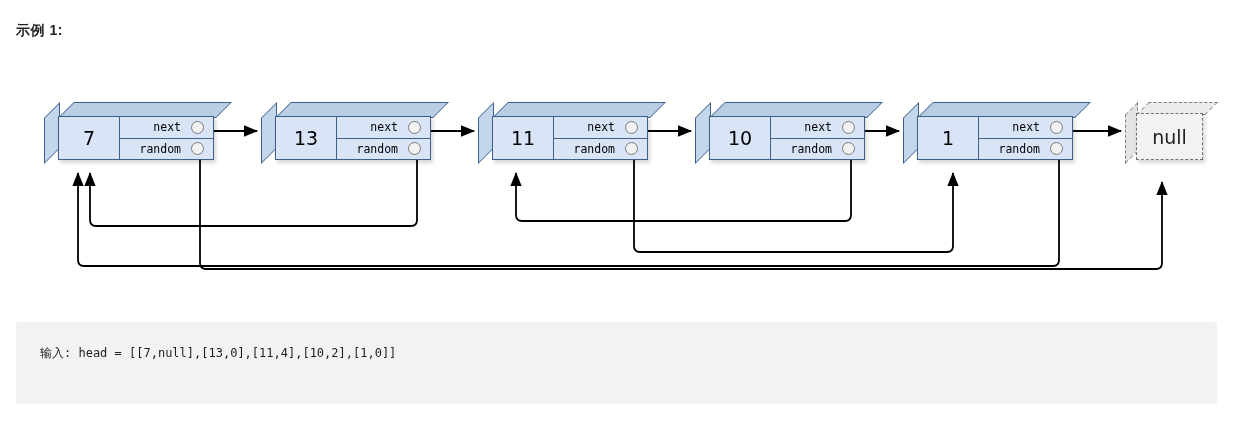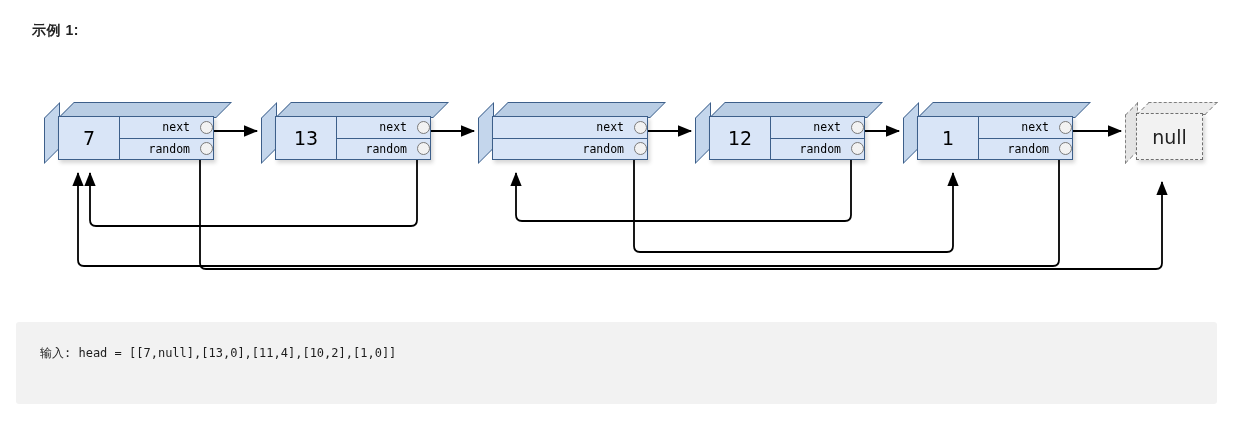--- a/index.html
+++ b/index.html
@@ -1,41 +1,41 @@
 <!DOCTYPE html>
 <html><head>
 <meta charset="utf-8">
 <style>
   html,body{margin:0;padding:0;background:#ffffff;}
   body{width:1233px;height:430px;position:relative;overflow:hidden;
        font-family:"Liberation Sans",sans-serif;color:#1a1a1a;}
 
   .title{position:absolute;left:16px;top:22px;font-size:14px;font-weight:bold;
-         letter-spacing:.5px;color:#222;margin-left:16px;}
+         letter-spacing:.5px;color:#222;}
 
   .canvas{position:absolute;left:0;top:60px;width:1233px;height:240px;}
   .canvas svg{position:absolute;left:0;top:0;}
 
   
   .node{position:absolute;width:170px;height:58px;}
   .node .top{position:absolute;left:14px;top:0;width:156px;height:14px;
              background:#b9cde4;border:1px solid #3d5f8a;
              transform:skewX(-45deg);transform-origin:bottom left;}
   .node .side{position:absolute;left:0;top:0;width:14px;height:44px;
               background:#c4d6ec;border:1px solid #3d5f8a;
               transform:skewY(-45deg);transform-origin:top right;}
   .node .face{position:absolute;left:14px;top:14px;width:156px;height:44px;
               background:#d9e5f7;border:1px solid #3d5f8a;box-sizing:border-box;
               display:flex;box-shadow:2px 3px 4px rgba(0,0,0,.16);}
   .node .val{width:60px;display:flex;align-items:center;justify-content:center;
              font-size:19px;color:#000;border-right:1px solid #3d5f8a;
              font-family:"DejaVu Sans",sans-serif;}
   .node .ptrs{flex:1;display:flex;flex-direction:column;}
   .node .ptr{flex:1;display:flex;align-items:center;justify-content:flex-end;
-             padding-right:0;font-size:11.5px;
+             padding-right:9px;font-size:11.5px;
              font-family:"DejaVu Sans Mono",monospace;color:#000;}
   .node .ptr.top-ptr{border-bottom:1px solid #3d5f8a;}
   .node .dot{width:11px;height:11px;border-radius:50%;background:#f2f2f2;
              border:1px solid #7a7a7a;margin-left:10px;flex:0 0 auto;}
 
   
   .nullbox{position:absolute;width:78px;height:56px;}
   .nullbox .ntop{position:absolute;left:11px;top:0;width:67px;height:11px;
                  background:#ececec;border:1px dashed #7d7d7d;
                  transform:skewX(-45deg);transform-origin:bottom left;}
@@ -123,38 +123,39 @@
           <span class="dot"></span>
         </div>
       </div>
     </div>
   </div>
 
   <div class="node" style="left:478px;top:42px;">
     <div class="top"></div>
     <div class="side"></div>
     <div class="face">
+      <div class="val">11</div>
       <div class="ptrs">
         <div class="ptr top-ptr">
           <span>next</span>
           <span class="dot"></span>
         </div>
         <div class="ptr">
           <span>random</span>
           <span class="dot"></span>
         </div>
       </div>
     </div>
   </div>
 
   <div class="node" style="left:695px;top:42px;">
     <div class="top"></div>
     <div class="side"></div>
     <div class="face">
-      <div class="val">12</div>
+      <div class="val">10</div>
       <div class="ptrs">
         <div class="ptr top-ptr">
           <span>next</span>
           <span class="dot"></span>
         </div>
         <div class="ptr">
           <span>random</span>
           <span class="dot"></span>
         </div>
       </div>

